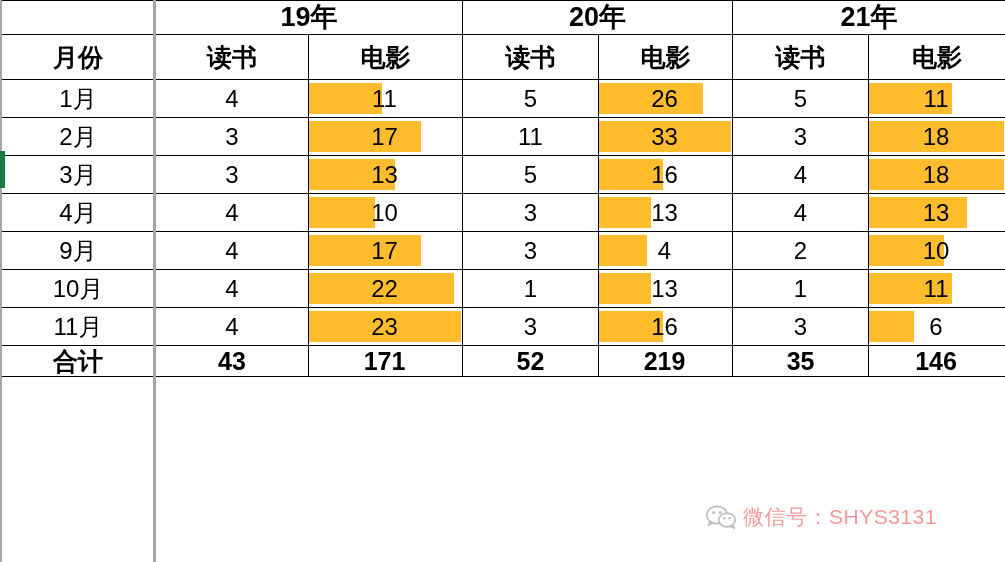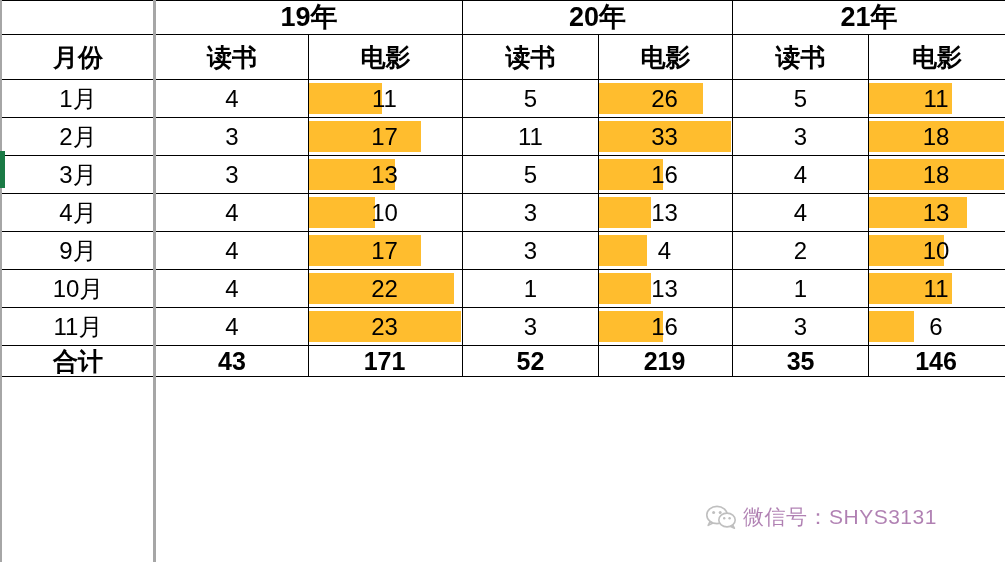--- a/index.html
+++ b/index.html
@@ -142,21 +142,21 @@
     top: 503px;
     z-index: 8;
     display: flex;
     align-items: center;
     gap: 7px;
     pointer-events: none;
     opacity: 0.55;
   }
   #watermark .wm-text {
     font-size: 21px;
-    color: #701a75;
+    color: #ef4444;
     white-space: nowrap;
     letter-spacing: 0.5px;
   }
   #watermark svg { display: block; }
 </style>
 </head>
 <body>
 
 <div id="sheet">
 

